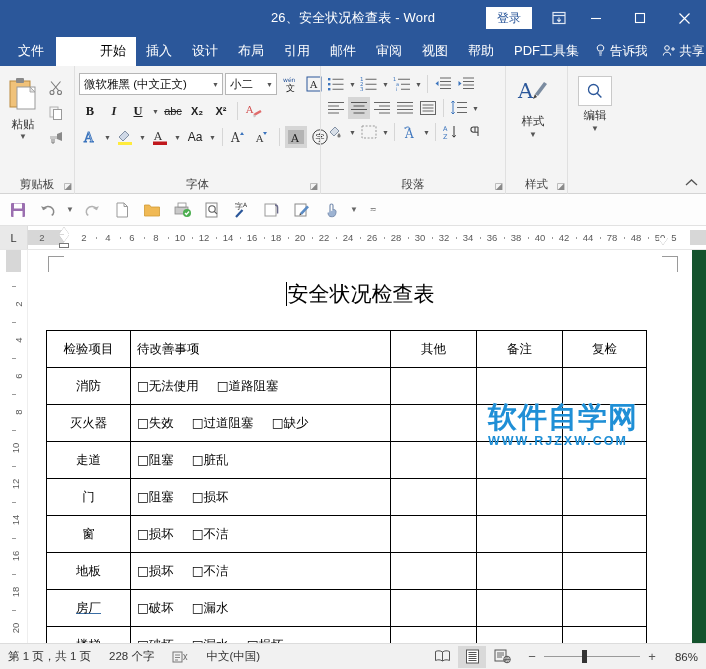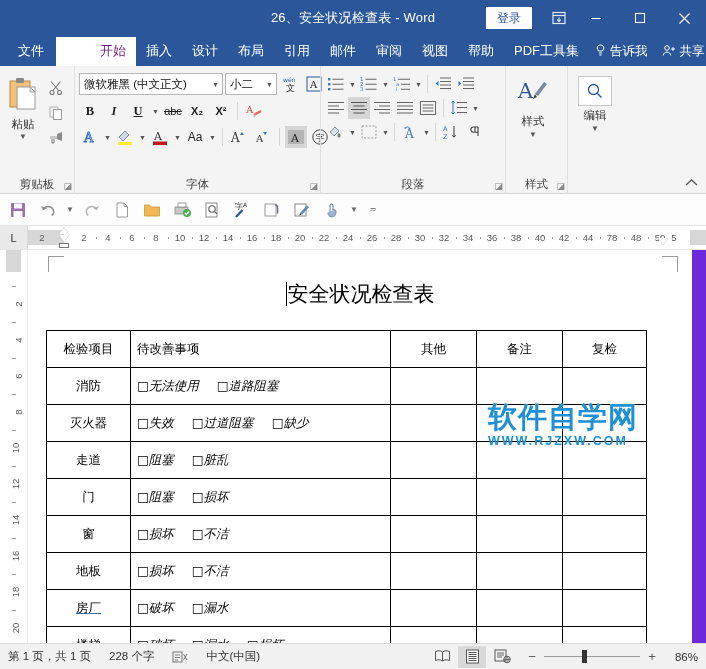--- a/index.html
+++ b/index.html
@@ -33,21 +33,21 @@
 
   
   .tabbar {
     height: 30px; background: #2b579a; display: flex; align-items: flex-end;
     padding-left: 6px; flex: 0 0 30px; position: relative;
   }
   .tab {
     color: #ffffff; font-size: 13px; padding: 5px 10px 6px 10px; line-height: 18px;
     white-space: nowrap;
   }
-  .tab.active { background: #ffffff; color: #701a75; padding-left: 44px; }
+  .tab.active { background: #ffffff; color: #000000; padding-left: 44px; }
   .tab.file { padding-left: 12px; padding-right: 12px; }
   .tabbar-right { margin-left: auto; display: flex; align-items: flex-end; padding-right: 8px; }
   .tellme, .share {
     color: #ffffff; font-size: 12.5px; padding: 5px 8px 6px 6px;
     display: flex; align-items: center; gap: 4px; white-space: nowrap;
   }
 
   
   .ribbon {
     background: #f4f4f4; border-bottom: 1px solid #d4d4d4;
@@ -145,21 +145,21 @@
   
   .workspace { flex: 1; display: flex; position: relative; overflow: hidden; background: #ffffff; }
   .vruler {
     width: 28px; flex: 0 0 28px; background: #ffffff; position: relative;
     border-right: 1px solid #eee; overflow: hidden;
   }
   .vr-top { position: absolute; left: 6px; right: 6px; top: 0; height: 22px; background: #d7d7d7; }
   .vr-tick { position: absolute; right: 6px; font-size: 9.5px; color: #5a5a5a; transform: translateY(-50%) rotate(-90deg); }
   .vr-dot { position: absolute; right: 11px; width: 4px; height: 1px; background: #9a9a9a; }
 
-  .docarea { flex: 1; position: relative; background: #6d28d9; overflow: hidden; }
+  .docarea { flex: 1; position: relative; background: #14532d; overflow: hidden; }
   .page { position: absolute; left: 0; top: 0; right: 14px; bottom: 0; background: #ffffff; }
   .corner-mark { position: absolute; width: 16px; height: 16px; }
   .corner-tl { left: 20px; top: 6px; border-left: 1px solid #9a9a9a; border-top: 1px solid #9a9a9a; }
   .corner-tr { right: 14px; top: 6px; border-right: 1px solid #9a9a9a; border-top: 1px solid #9a9a9a; }
 
   .doc-title {
     text-align: center; font-size: 21px; color: #000; margin-top: 30px;
     font-family: "DejaVu Sans", "Liberation Sans", sans-serif; position: relative;
   }
   .caret-bar {
@@ -177,21 +177,21 @@
     vertical-align: middle;
   }
   td.c-item { width: 84px; text-align: center; }
   td.c-desc { width: 260px; text-align: left; }
   td.c-other { width: 86px; }
   td.c-note { width: 86px; }
   td.c-recheck { width: 84px; }
   tr.hdr td { text-align: center; }
   tr.hdr td.c-desc { text-align: left; }
   .misspell { text-decoration: underline; text-decoration-color: #3a6ea5; text-decoration-style: solid; }
-  .desc-items { display: flex; gap: 18px; font-style: italic; }
+  .desc-items { display: flex; gap: 18px; }
 
   
   .watermark {
     position: absolute; right: 14px; top: 152px; width: 190px;
     text-align: left; pointer-events: none; user-select: none;
   }
   .wm-main {
     font-size: 29px; font-weight: bold; color: #1f8fd6; letter-spacing: 1px;
     font-family: "DejaVu Sans", "Liberation Sans", sans-serif; line-height: 31px;
     text-shadow: 0 0 1px rgba(255,255,255,.9);

